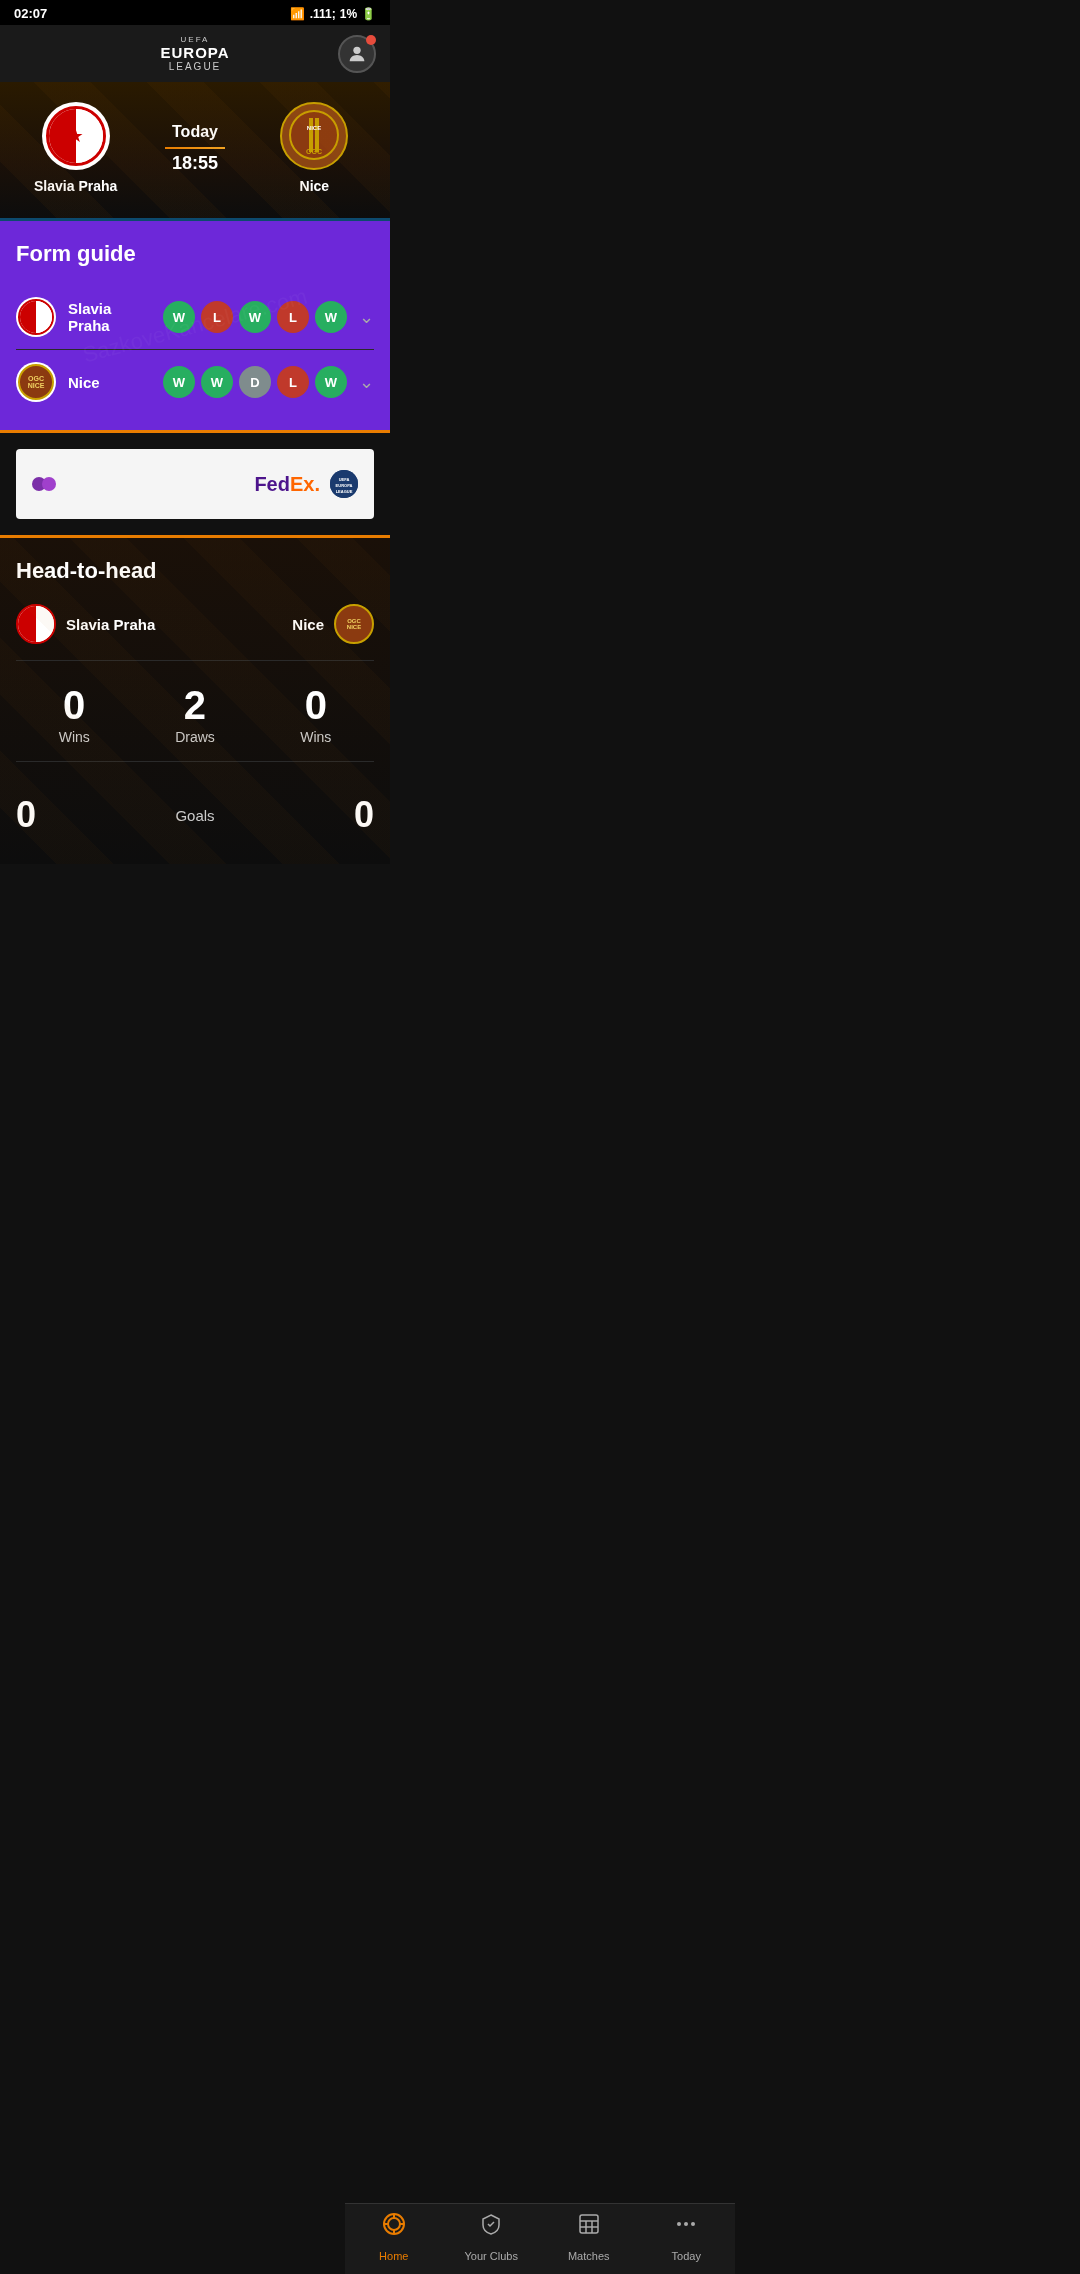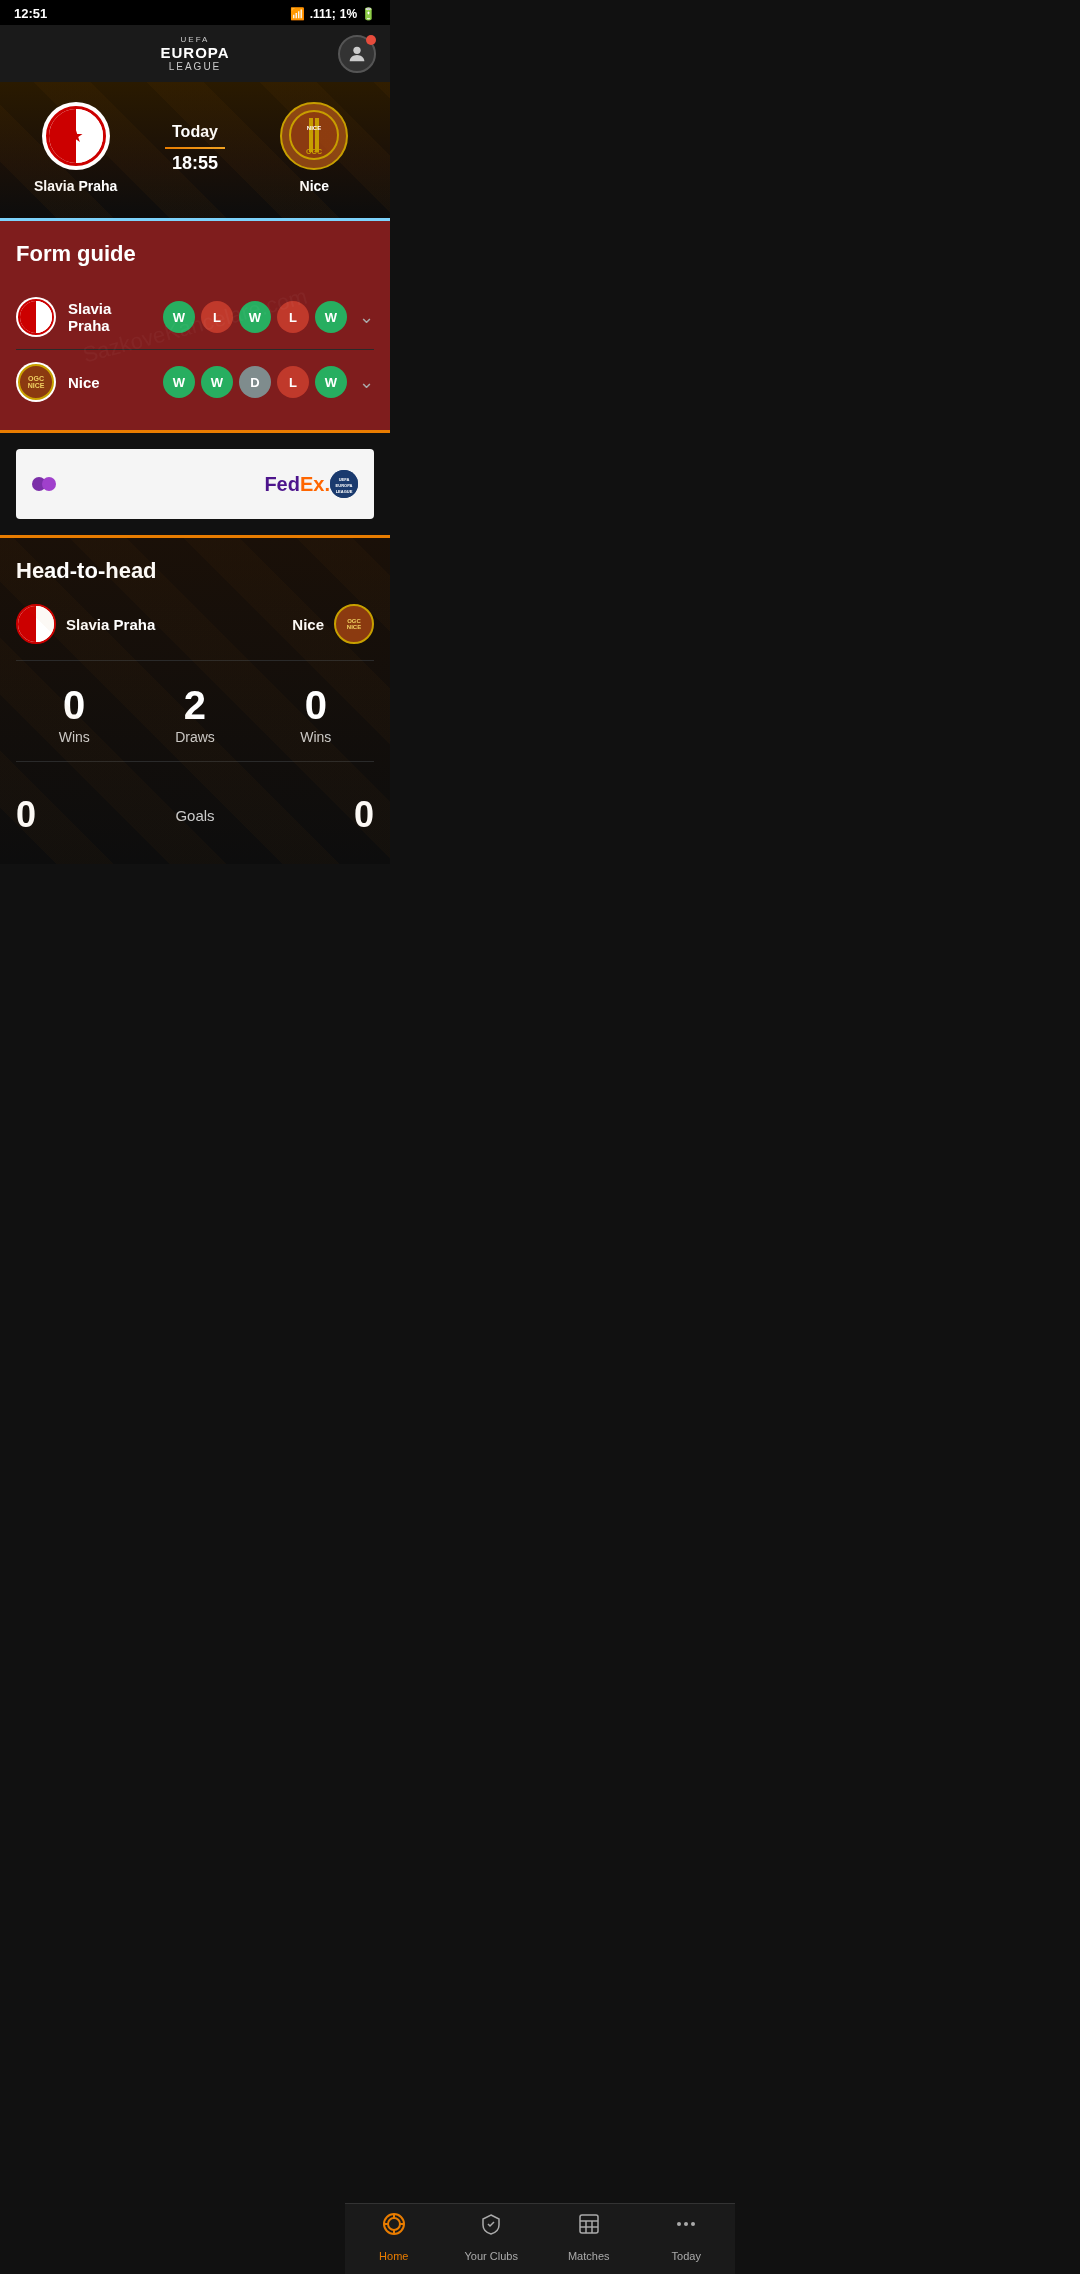--- a/index.html
+++ b/index.html
@@ -192,22 +192,22 @@
       font-size: 9px;
       font-weight: bold;
       color: #gold;
       text-align: center;
       color: #f0d060;
     }
 
     
     .section {
       padding: 20px 16px 16px;
-      border-top: 3px solid #7dd3fc;
-      background: #7f1d1d;
+      border-top: 3px solid #0c4a6e;
+      background: #6d28d9;
       position: relative;
       overflow: hidden;
     }
     .section::before {
       content: 'SazkoveKancelare.com';
       position: absolute;
       top: 50%;
       left: 50%;
       transform: translate(-50%, -50%) rotate(-15deg);
       font-size: 22px;
@@ -299,20 +299,21 @@
     .circle-purple2 {
       width: 14px;
       height: 14px;
       border-radius: 50%;
       background: #a040cc;
       margin-left: -4px;
     }
     .ad-right {
       display: flex;
       align-items: center;
+      gap: 10px;
     }
     .fedex-text {
       font-size: 20px;
       font-weight: bold;
     }
     .fedex-purple { color: #4d148c; }
     .fedex-orange { color: #ff6600; }
     .europa-small {
       width: 28px;
       height: 28px;
@@ -448,21 +449,21 @@
     .ad-section {
       background: #111;
       padding: 16px 0;
       border-top: 3px solid #e87c00;
     }
   </style>
 </head>
 <body>
 
 <div class="status-bar">
-  <span>12:51</span>
+  <span>02:07</span>
   <div class="status-right">
     <span>📶</span>
     <span>.111;</span>
     <span>1%</span>
     <span>🔋</span>
   </div>
 </div>
 
 <div class="app-header">
   <div class="header-logo">

